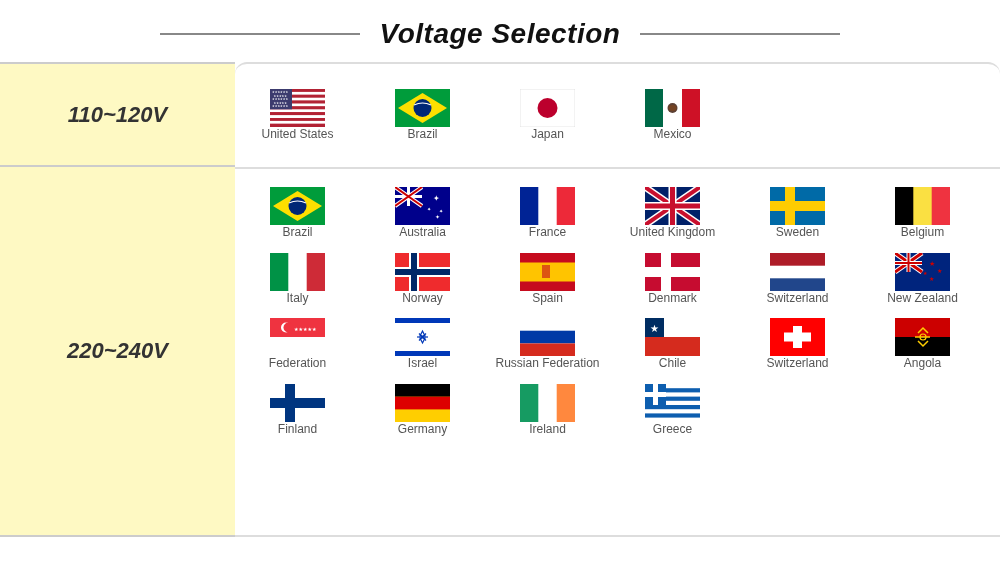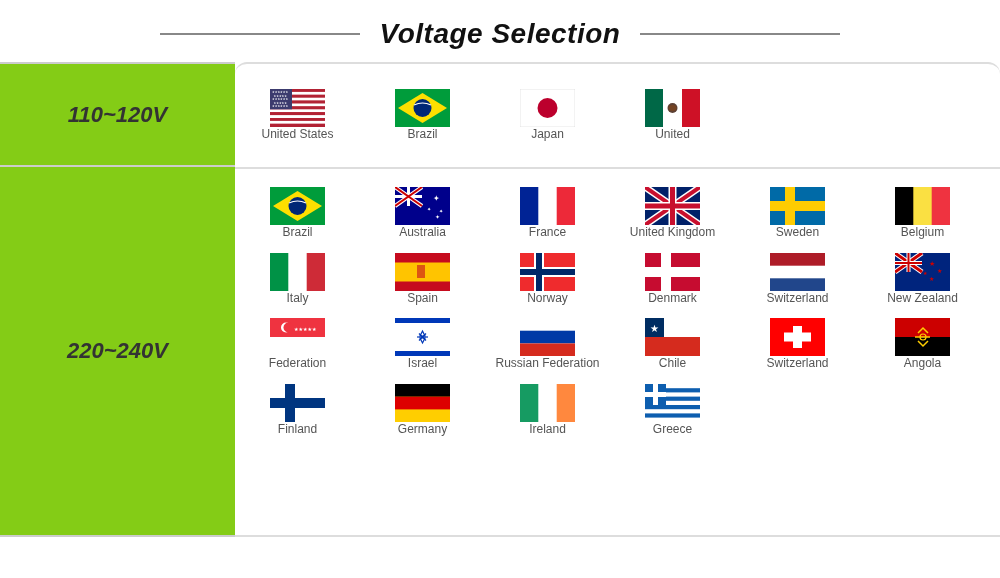--- a/index.html
+++ b/index.html
@@ -40,21 +40,21 @@
 
     
     .content-area {
       display: flex;
       width: 100%;
     }
 
     
     .voltage-label-col {
       width: 235px;
-      background: #84cc16;
+      background: #fef9c3;
       display: flex;
       flex-direction: column;
     }
 
     .voltage-cell {
       display: flex;
       align-items: center;
       justify-content: center;
       font-size: 22px;
       font-weight: bold;
@@ -191,21 +191,21 @@
         </div>
 
         <div class="flag-item">
           <svg class="flag" viewBox="0 0 55 38">
             <rect width="55" height="38" fill="white"></rect>
             <rect width="18" height="38" fill="#006847"></rect>
             <rect x="37" width="18" height="38" fill="#CE1126"></rect>
             <circle cx="27.5" cy="19" r="5" fill="#5C4033"></circle>
             <ellipse cx="27.5" cy="19" rx="4" ry="3" fill="#8B4513" opacity="0.5"></ellipse>
           </svg>
-          <span class="flag-label">United</span>
+          <span class="flag-label">Mexico</span>
         </div>
       </div>
 
       <div class="flags-row-group bottom">
 
         <div class="flags-row">
 
           <div class="flag-item">
             <svg class="flag" viewBox="0 0 55 38">
               <rect width="55" height="38" fill="#009C3B"></rect>
@@ -285,37 +285,37 @@
             <svg class="flag" viewBox="0 0 55 38">
               <rect width="55" height="38" fill="white"></rect>
               <rect width="18.3" height="38" fill="#009246"></rect>
               <rect x="36.7" width="18.3" height="38" fill="#CE2B37"></rect>
             </svg>
             <span class="flag-label">Italy</span>
           </div>
 
           <div class="flag-item">
             <svg class="flag" viewBox="0 0 55 38">
-              <rect width="55" height="38" fill="#c60b1e"></rect>
-              <rect y="9.5" width="55" height="19" fill="#ffc400"></rect>
-
-              <rect x="22" y="12" width="8" height="13" fill="#c60b1e" opacity="0.6"></rect>
-            </svg>
-            <span class="flag-label">Spain</span>
-          </div>
-
-          <div class="flag-item">
-            <svg class="flag" viewBox="0 0 55 38">
               <rect width="55" height="38" fill="#EF2B2D"></rect>
               <rect x="0" y="14" width="55" height="10" fill="white"></rect>
               <rect x="14" y="0" width="10" height="38" fill="white"></rect>
               <rect x="0" y="16" width="55" height="6" fill="#002868"></rect>
               <rect x="16" y="0" width="6" height="38" fill="#002868"></rect>
             </svg>
             <span class="flag-label">Norway</span>
+          </div>
+
+          <div class="flag-item">
+            <svg class="flag" viewBox="0 0 55 38">
+              <rect width="55" height="38" fill="#c60b1e"></rect>
+              <rect y="9.5" width="55" height="19" fill="#ffc400"></rect>
+
+              <rect x="22" y="12" width="8" height="13" fill="#c60b1e" opacity="0.6"></rect>
+            </svg>
+            <span class="flag-label">Spain</span>
           </div>
 
           <div class="flag-item">
             <svg class="flag" viewBox="0 0 55 38">
               <rect width="55" height="38" fill="#C60C30"></rect>
               <rect x="0" y="14" width="55" height="10" fill="white"></rect>
               <rect x="16" y="0" width="10" height="38" fill="white"></rect>
             </svg>
             <span class="flag-label">Denmark</span>
           </div>

